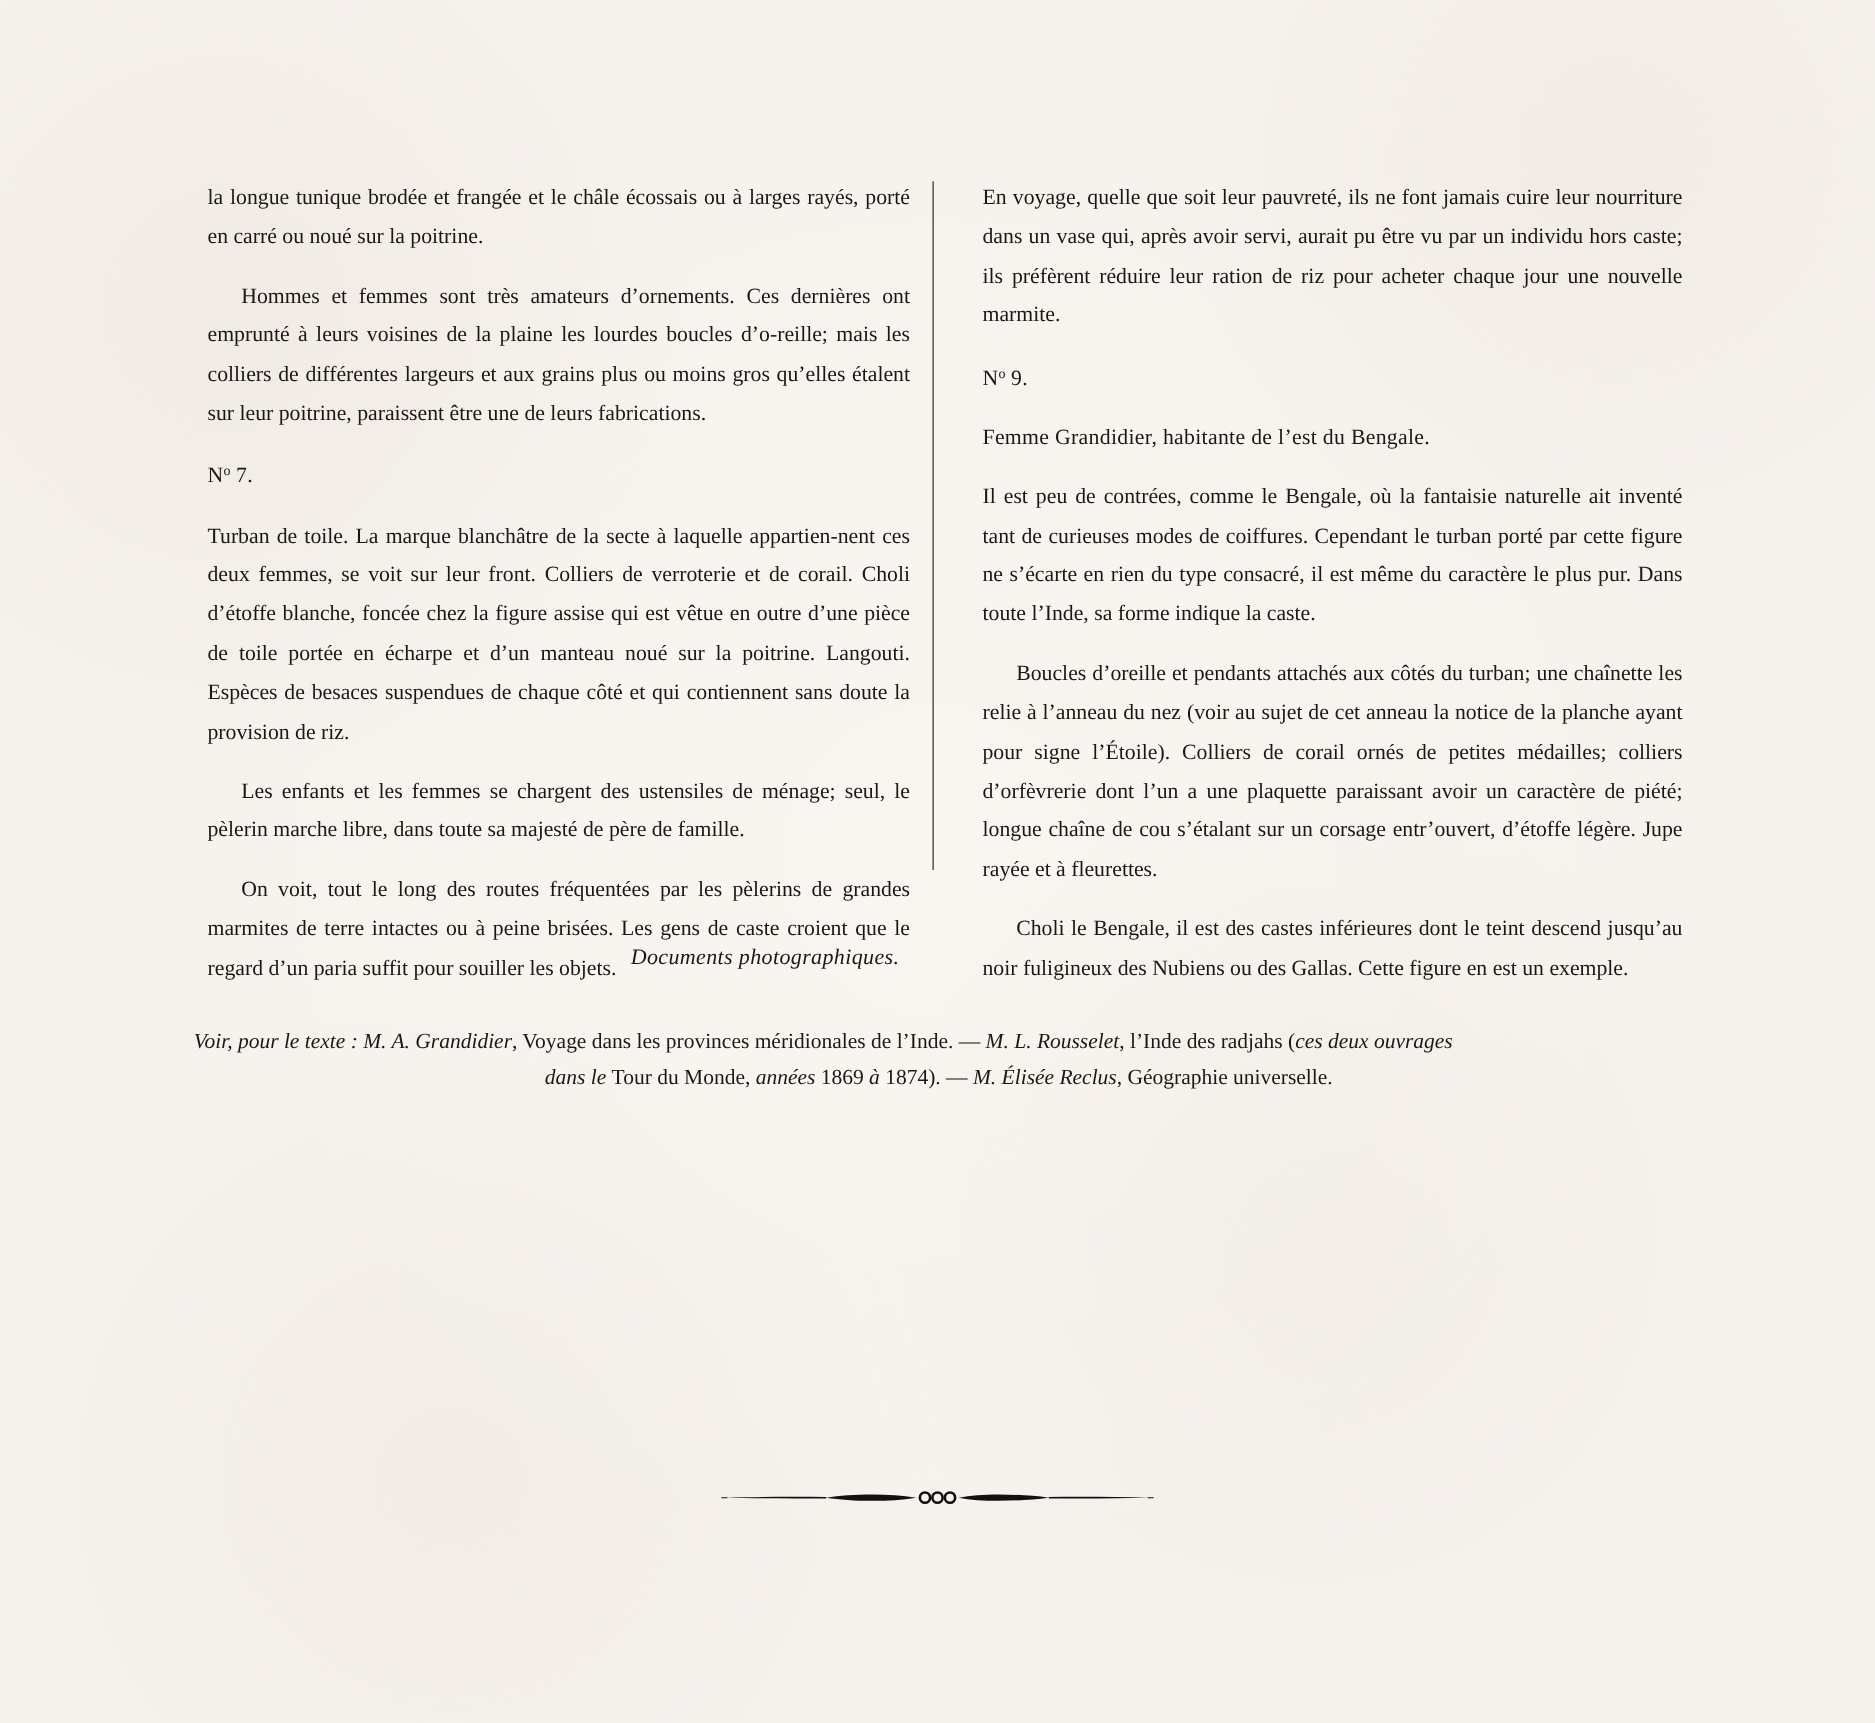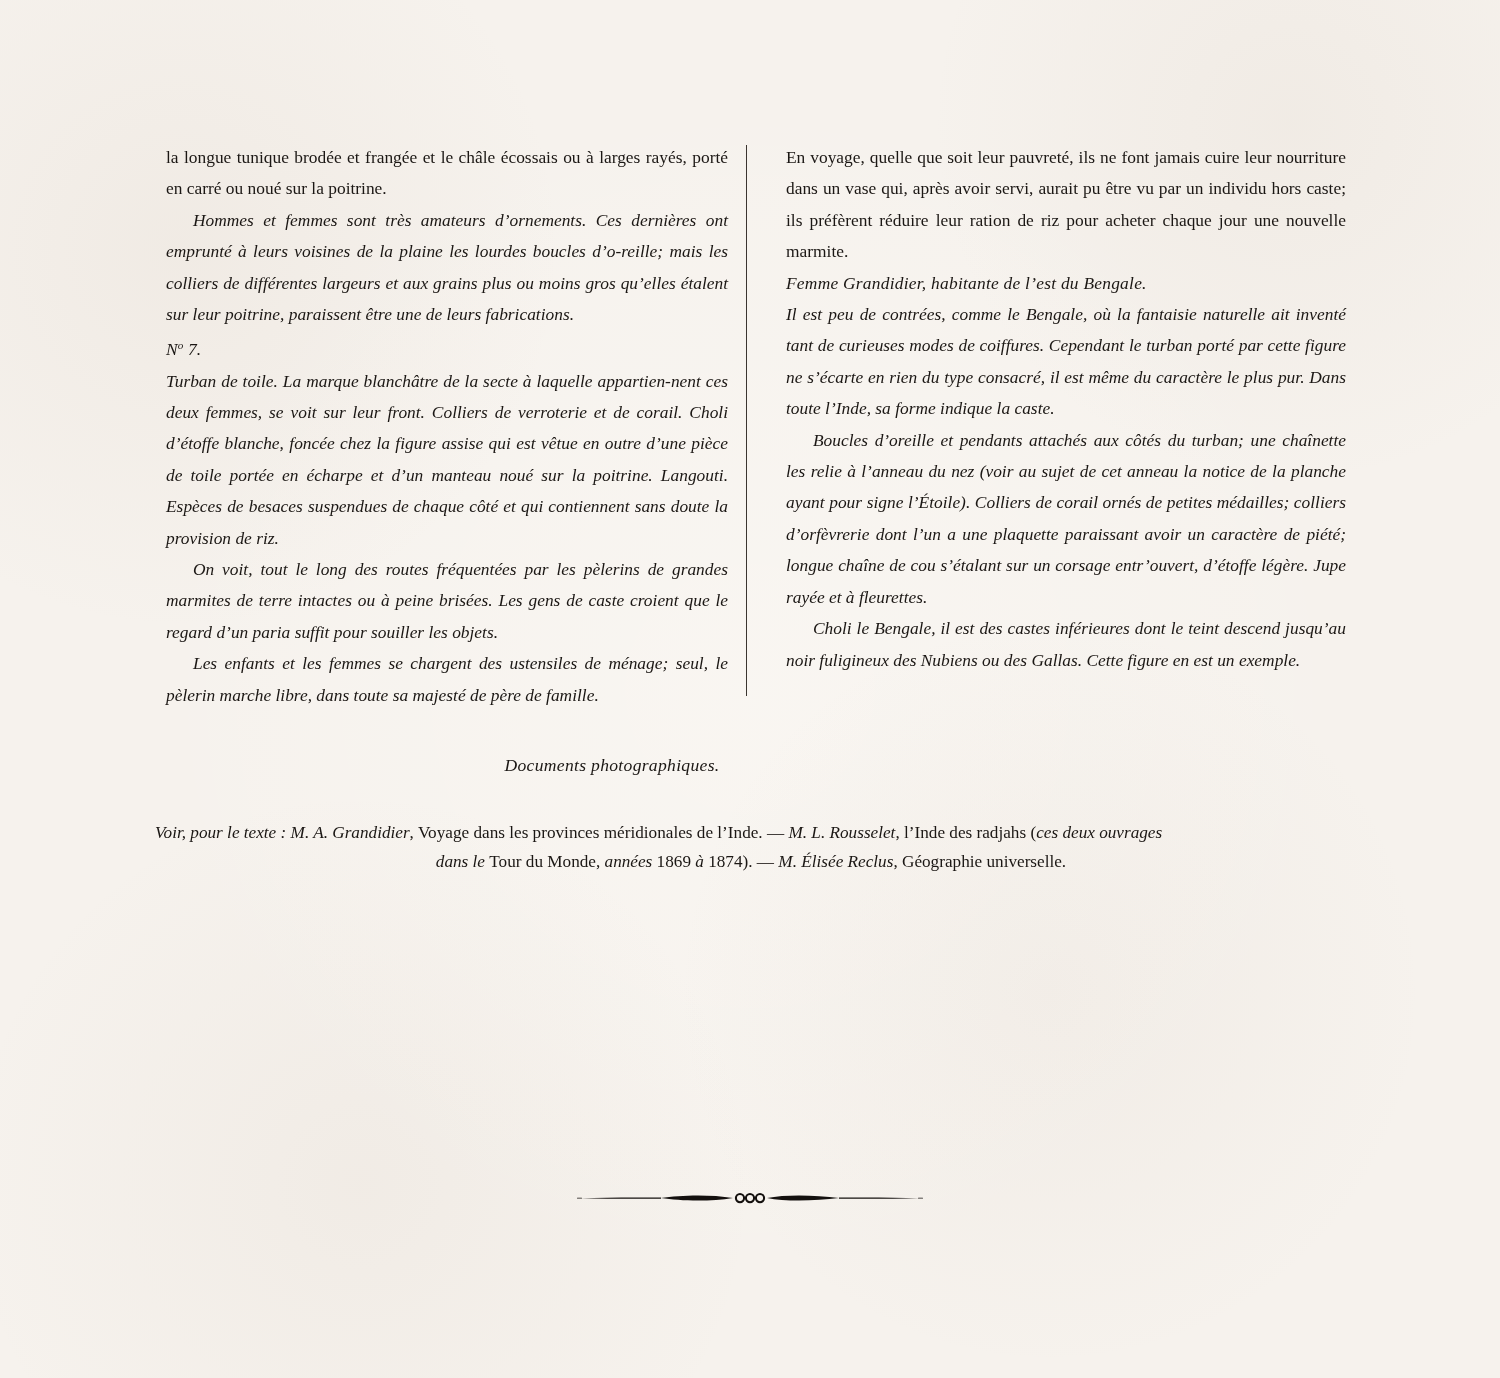--- a/index.html
+++ b/index.html
@@ -55,22 +55,21 @@
   .col p {
     margin: 0;
   }
   .col p.indent {
     text-indent: 1.55em;
   }
   .col p.flush {
     text-indent: 0;
   }
   .col p + p {
-    margin-top: 0;
-    font-style: italic;
+    margin-top: 16px;
   }
 
   
   .col p { text-align: justify; }
 
   .section-number {
     text-align: center;
     margin: 26px 0 0 0;
     font-size: 17.4px;
     text-indent: 0;
@@ -151,29 +150,30 @@
 
       <p class="flush"><span>la longue tunique brodée et frangée et le châle écossais ou à larges rayés, porté en carré ou noué sur la poitrine.</span></p>
 
       <p class="indent"><span>Hommes et femmes sont très amateurs d’ornements. Ces dernières ont emprunté à leurs voisines de la plaine les lourdes boucles d’o-reille; mais les colliers de différentes largeurs et aux grains plus ou moins gros qu’elles étalent sur leur poitrine, paraissent être une de leurs fabrications.</span></p>
 
       <p class="section-number">N<sup>o</sup> 7.</p>
 
 
       <p class="flush"><span>Turban de toile. La marque blanchâtre de la secte à laquelle appartien-nent ces deux femmes, se voit sur leur front. Colliers de verroterie et de corail. Choli d’étoffe blanche, foncée chez la figure assise qui est vêtue en outre d’une pièce de toile portée en écharpe et d’un manteau noué sur la poitrine. Langouti. Espèces de besaces suspendues de chaque côté et qui contiennent sans doute la provision de riz.</span></p>
 
+      <p class="indent"><span>Les enfants et les femmes se chargent des ustensiles de ménage; seul, le pèlerin marche libre, dans toute sa majesté de père de famille.</span></p>
+
       <p class="indent"><span>On voit, tout le long des routes fréquentées par les pèlerins de grandes marmites de terre intactes ou à peine brisées. Les gens de caste croient que le regard d’un paria suffit pour souiller les objets.</span></p>
-
-      <p class="indent"><span>Les enfants et les femmes se chargent des ustensiles de ménage; seul, le pèlerin marche libre, dans toute sa majesté de père de famille.</span></p>
     </div>
 
     <div class="col col-right">
 
       <p class="flush"><span>En voyage, quelle que soit leur pauvreté, ils ne font jamais cuire leur nourriture dans un vase qui, après avoir servi, aurait pu être vu par un individu hors caste; ils préfèrent réduire leur ration de riz pour acheter chaque jour une nouvelle marmite.</span></p>
 
+      <p class="section-number">N<sup>o</sup> 9.</p>
 
       <p class="section-title">Femme Grandidier, habitante de l’est du Bengale.</p>
 
       <p class="flush"><span>Il est peu de contrées, comme le Bengale, où la fantaisie naturelle ait inventé tant de curieuses modes de coiffures. Cependant le turban porté par cette figure ne s’écarte en rien du type consacré, il est même du caractère le plus pur. Dans toute l’Inde, sa forme indique la caste.</span></p>
 
       <p class="indent"><span>Boucles d’oreille et pendants attachés aux côtés du turban; une chaînette les relie à l’anneau du nez (voir au sujet de cet anneau la notice de la planche ayant pour signe l’Étoile). Colliers de corail ornés de petites médailles; colliers d’orfèvrerie dont l’un a une plaquette paraissant avoir un caractère de piété; longue chaîne de cou s’étalant sur un corsage entr’ouvert, d’étoffe légère. Jupe rayée et à fleurettes.</span></p>
 
       <p class="indent"><span>Choli le Bengale, il est des castes inférieures dont le teint descend jusqu’au noir fuligineux des Nubiens ou des Gallas. Cette figure en est un exemple.</span></p>
     </div>
   </div>

